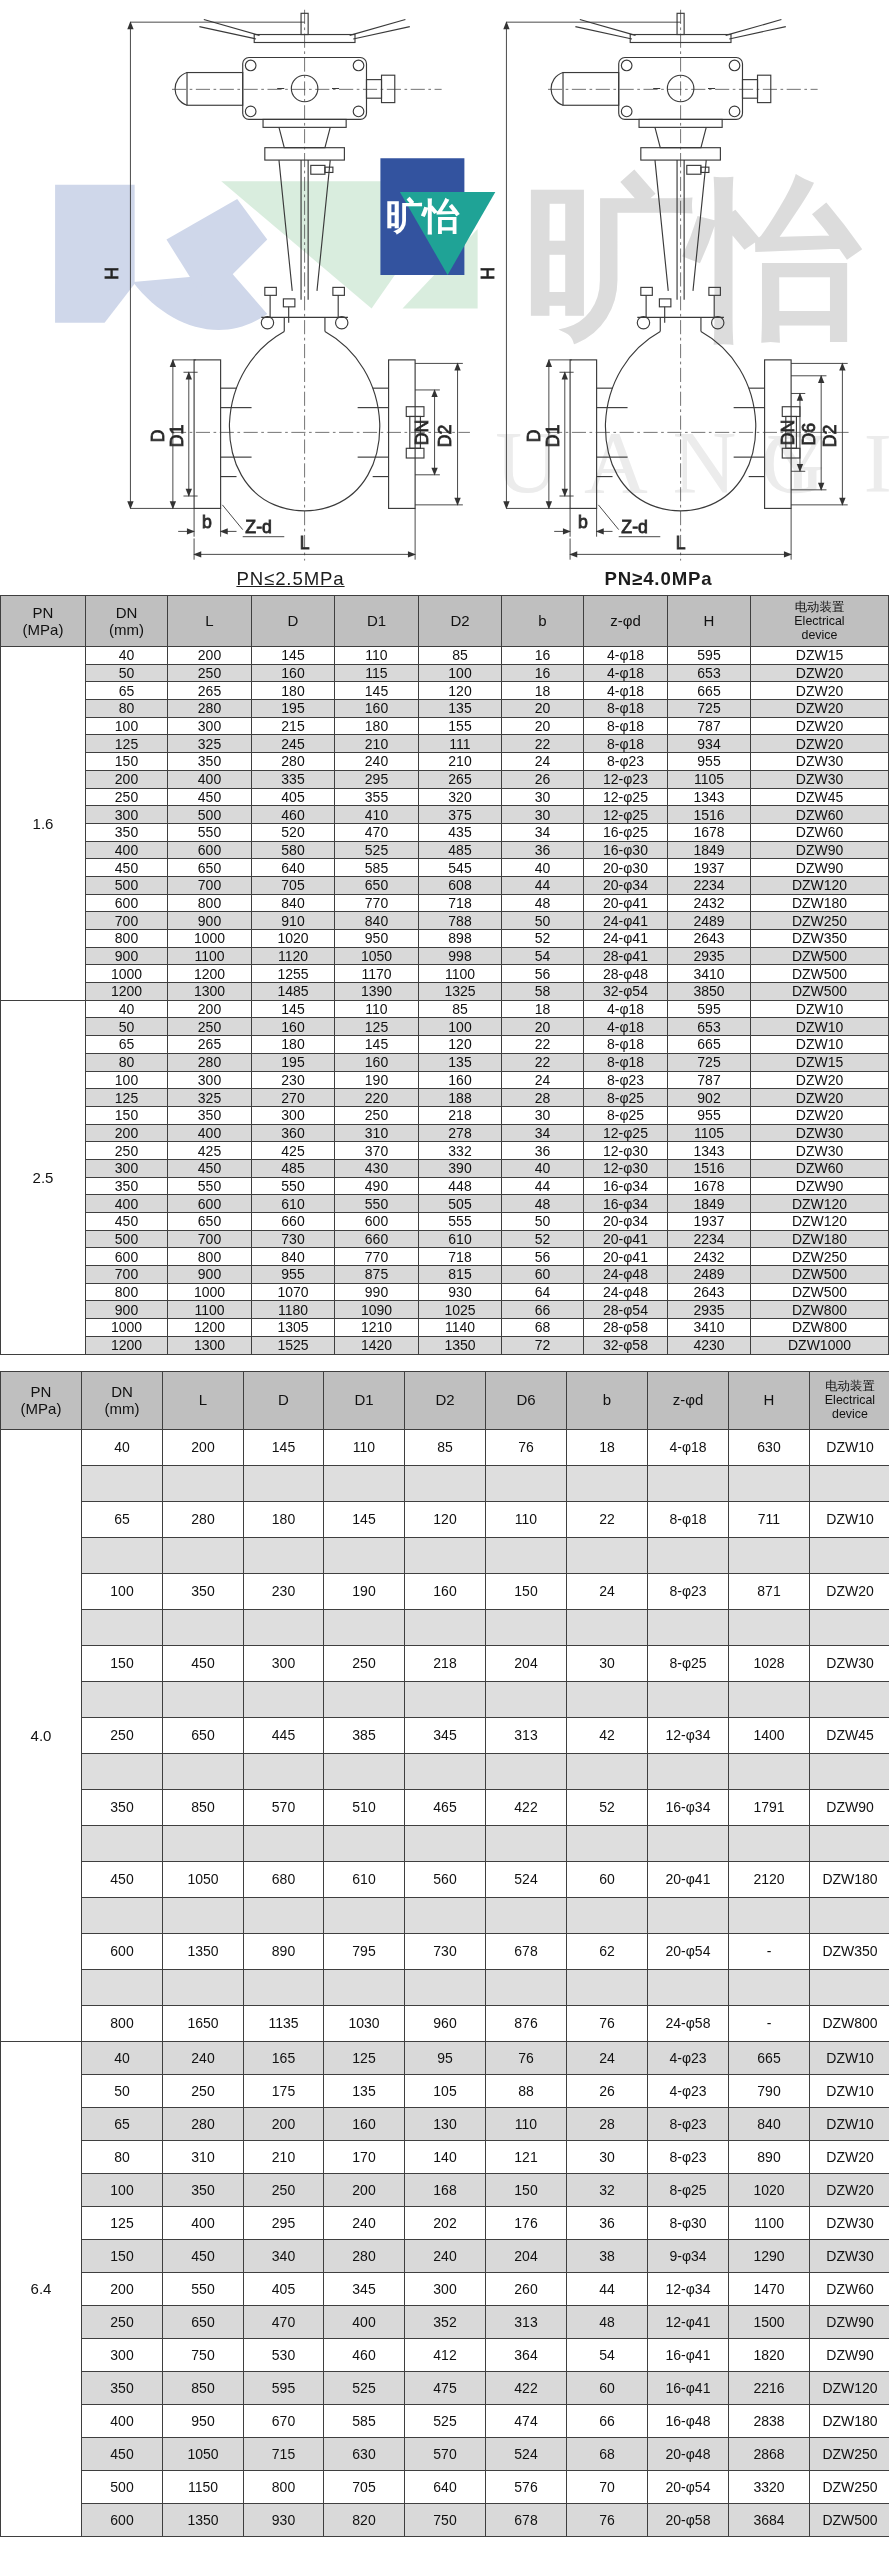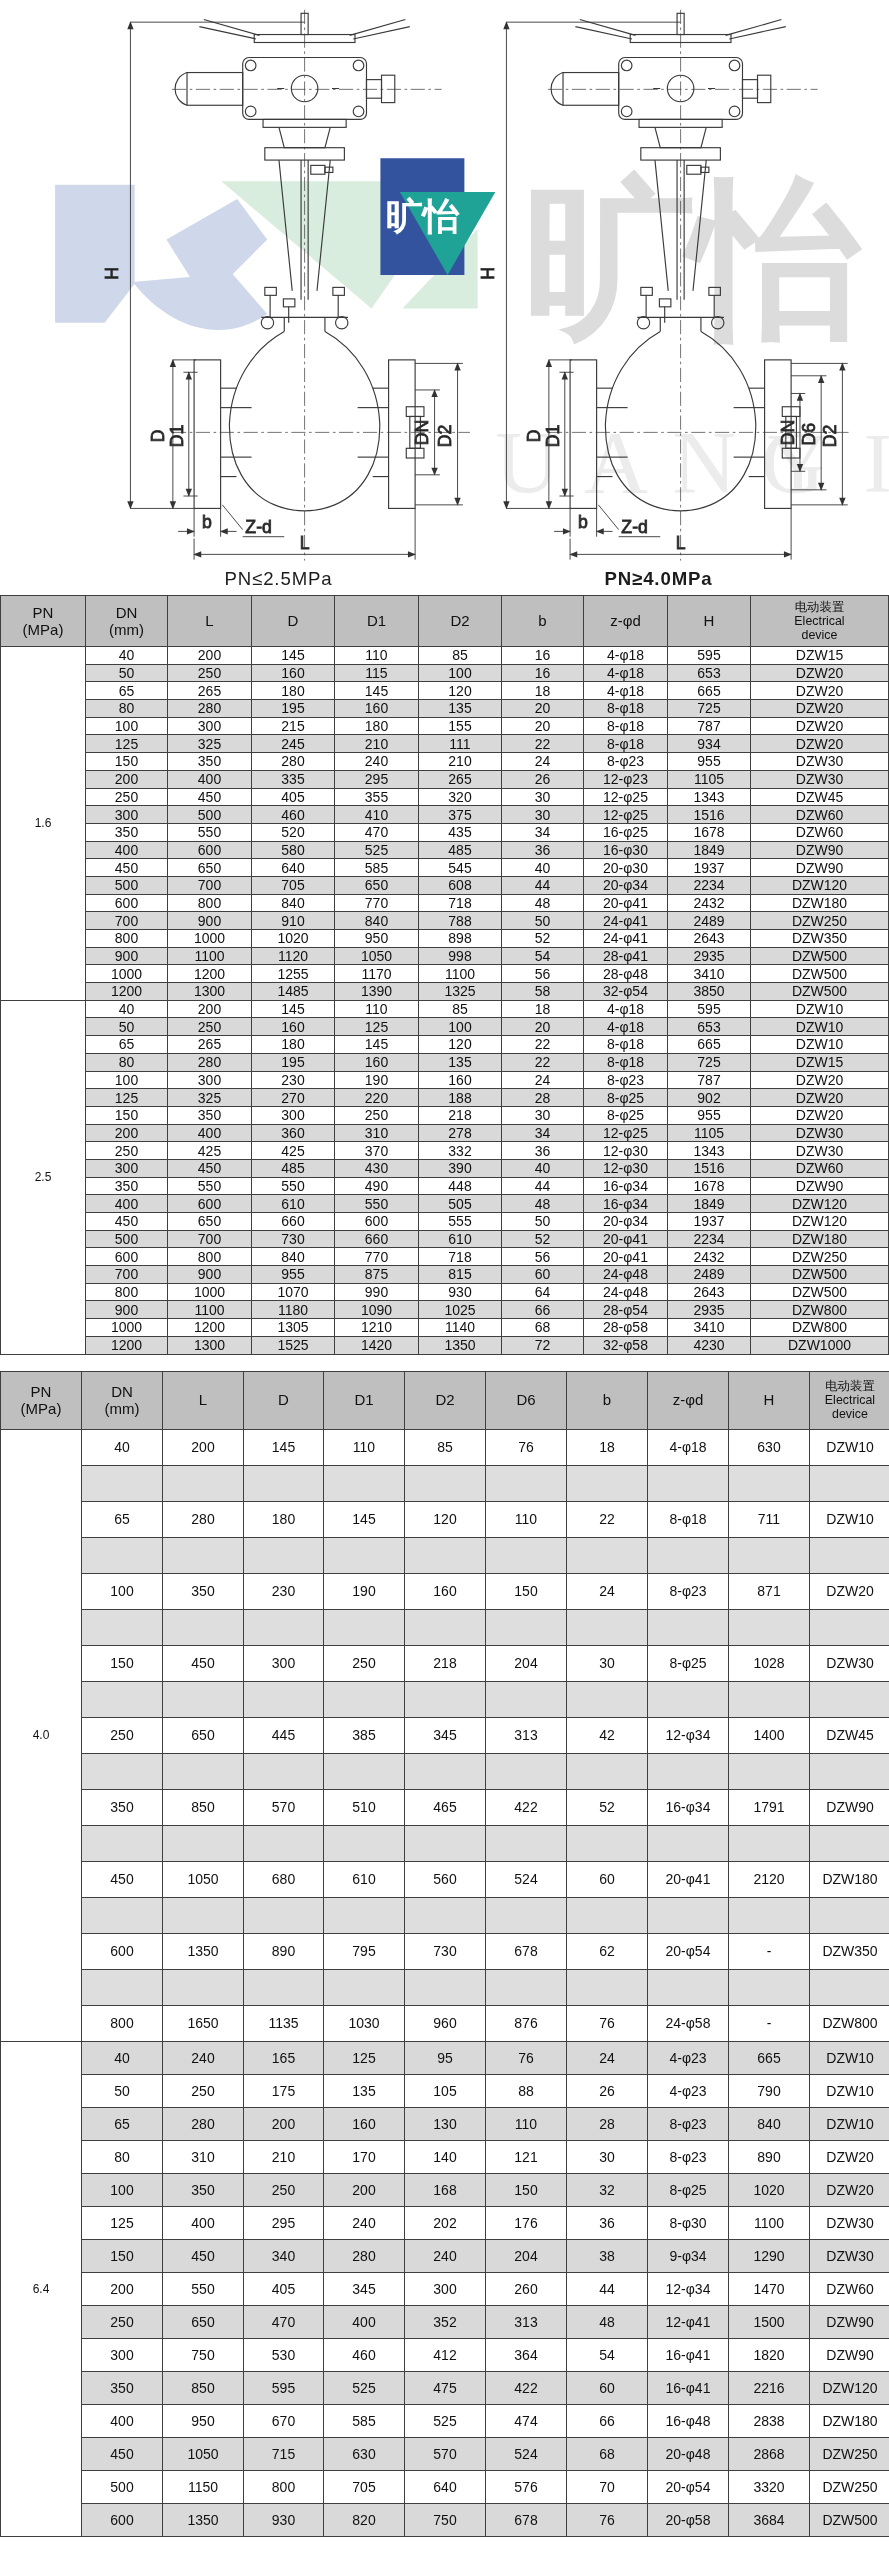--- a/index.html
+++ b/index.html
@@ -7,42 +7,42 @@
   #page{width:889px;height:2576px;margin:8px auto;background:#fff;overflow:hidden;position:relative;}
 
   
   .figures{position:relative;width:889px;height:587px;}
   .figures svg{position:absolute;top:0;z-index:1;}
   #fig-left{left:88px;}
   #fig-right{left:464px;}
   .wm{position:absolute;left:0;top:0;z-index:0;}
   .caption{position:absolute;z-index:2;top:560px;width:389px;text-align:center;
            font-size:18.6px;color:#1c1c1c;letter-spacing:0.9px;}
-  #cap-left{left:84px;}
+  #cap-left{left:96px;text-decoration:underline;}
   #cap-right{left:464px;font-weight:bold;}
   .dim-label{font-size:20px;fill:#1c1c1c;}
   .lineart{stroke:#3a3a3a;fill:none;stroke-width:1.3px;}
   .dims{stroke:#333;fill:none;stroke-width:1px;}
 
   
   .page-title{font-size:20.3px;color:#111;margin:1.8px 0 7px 5.3px;}
 
   
   table{border-collapse:collapse;table-layout:fixed;width:889px;background:#fff;
         border:1.8px solid #141414;}
   th,td{border:0.9px solid #3f3f3f;text-align:center;vertical-align:middle;
         padding:0;overflow:hidden;font-size:14px;color:#111;}
   th{background:#bfbfbf;font-weight:normal;white-space:pre-line;line-height:1.15;font-size:15px;}
   th.cjk{font-size:12.4px;}
   .t1 th{height:50px;}
   .t2 th{height:57px;}
   tr.shade td{background:#d9d9d9;}
   tr.spacer td{background:#dedede;}
   tr.sec-start td{border-top:1.8px solid #141414;}
-  td.pn-cell{background:#fff !important;font-size:12px;}
+  td.pn-cell{background:#fff !important;font-size:15px;}
   .tbl-gap{height:16px;}
 </style>
 </head>
 <body>
 
 <div id="page">
 
   <div class="figures">
 
     <svg class="wm" width="889" height="587" viewBox="0 0 1005 664" aria-hidden="true">

